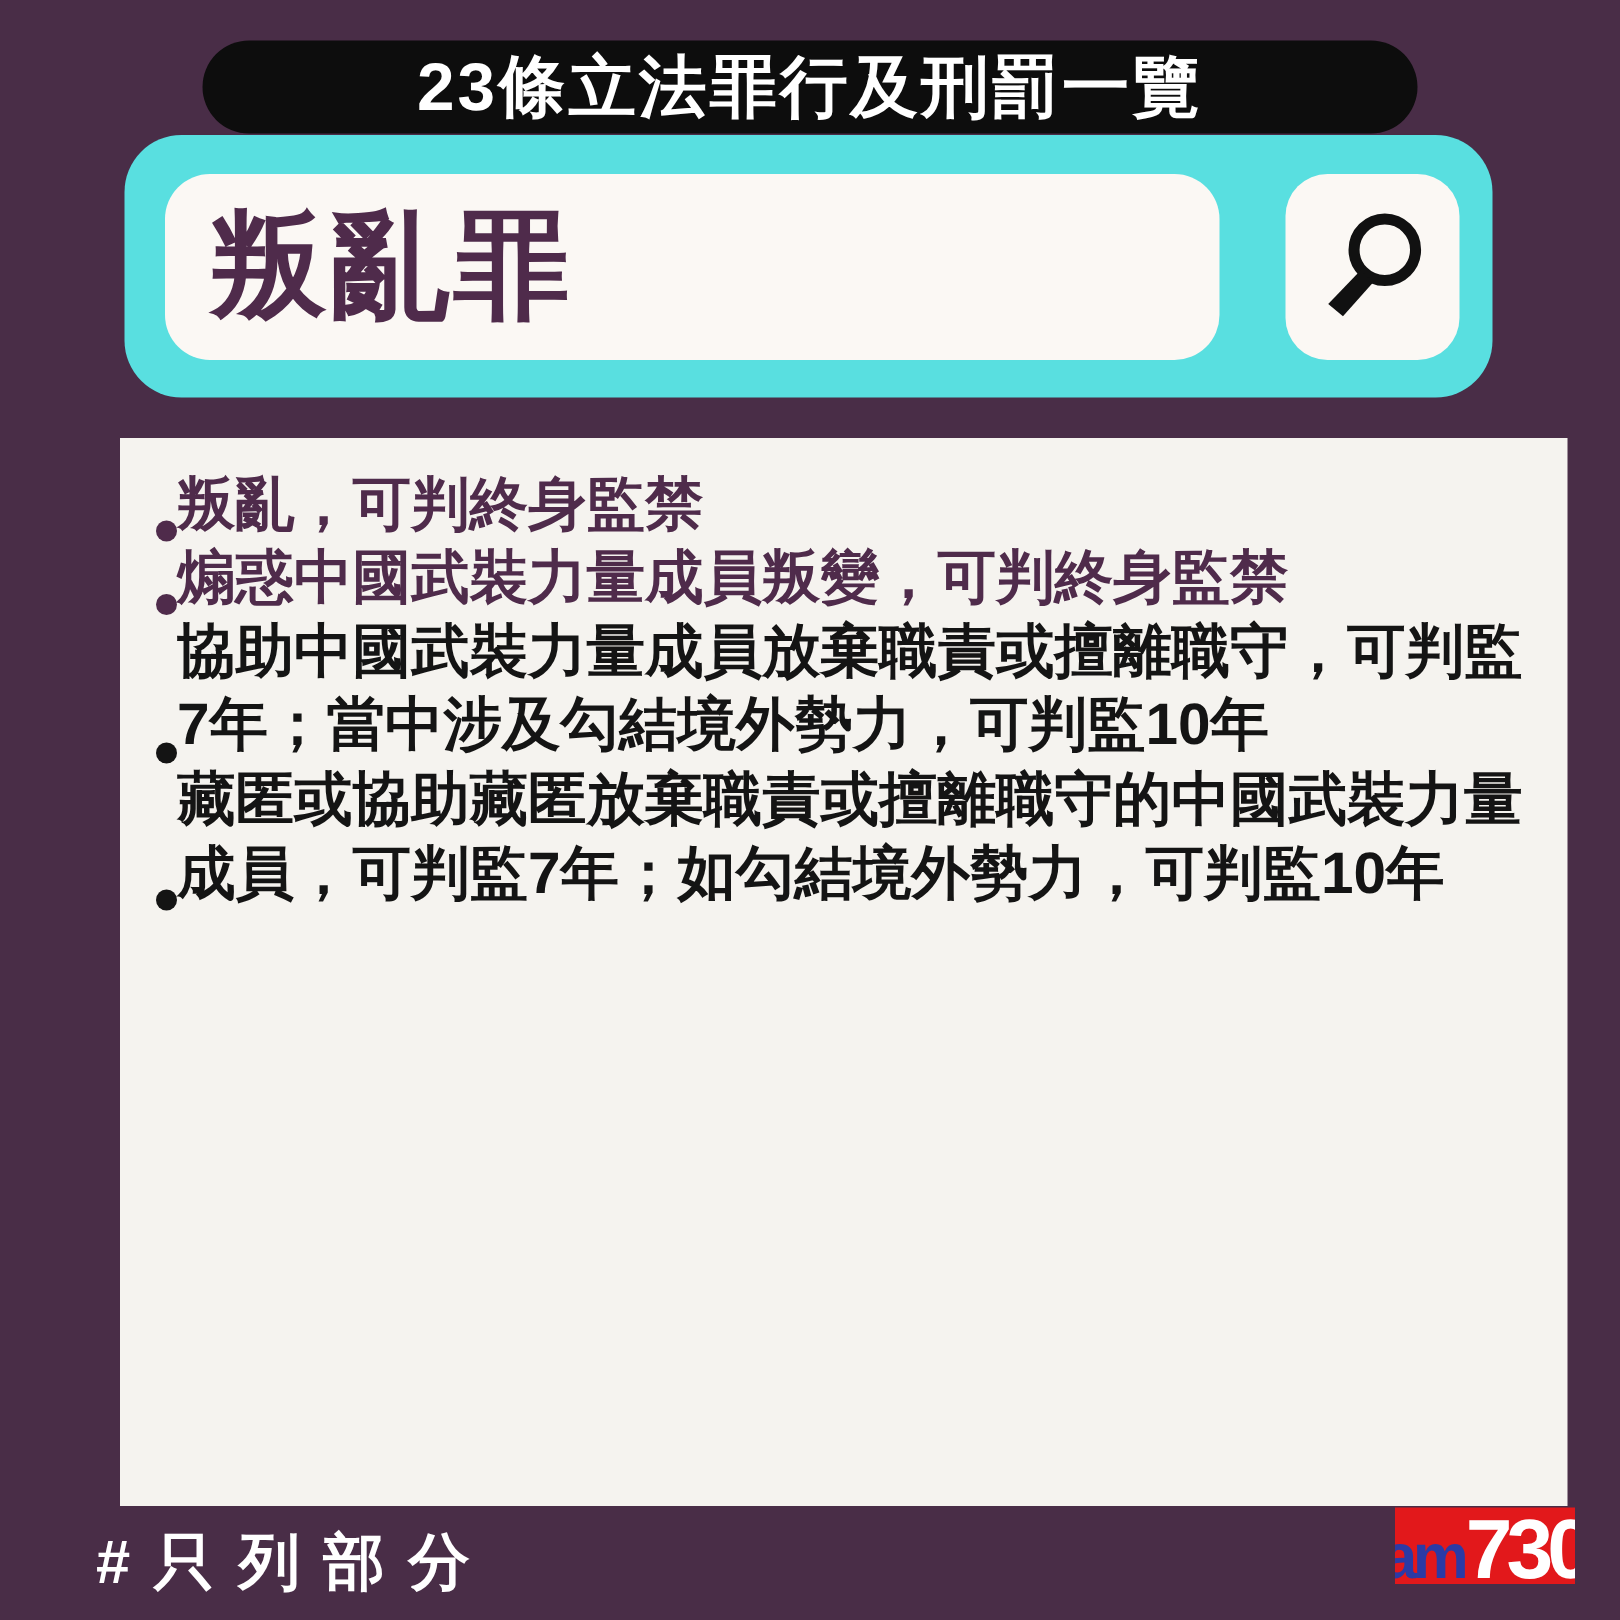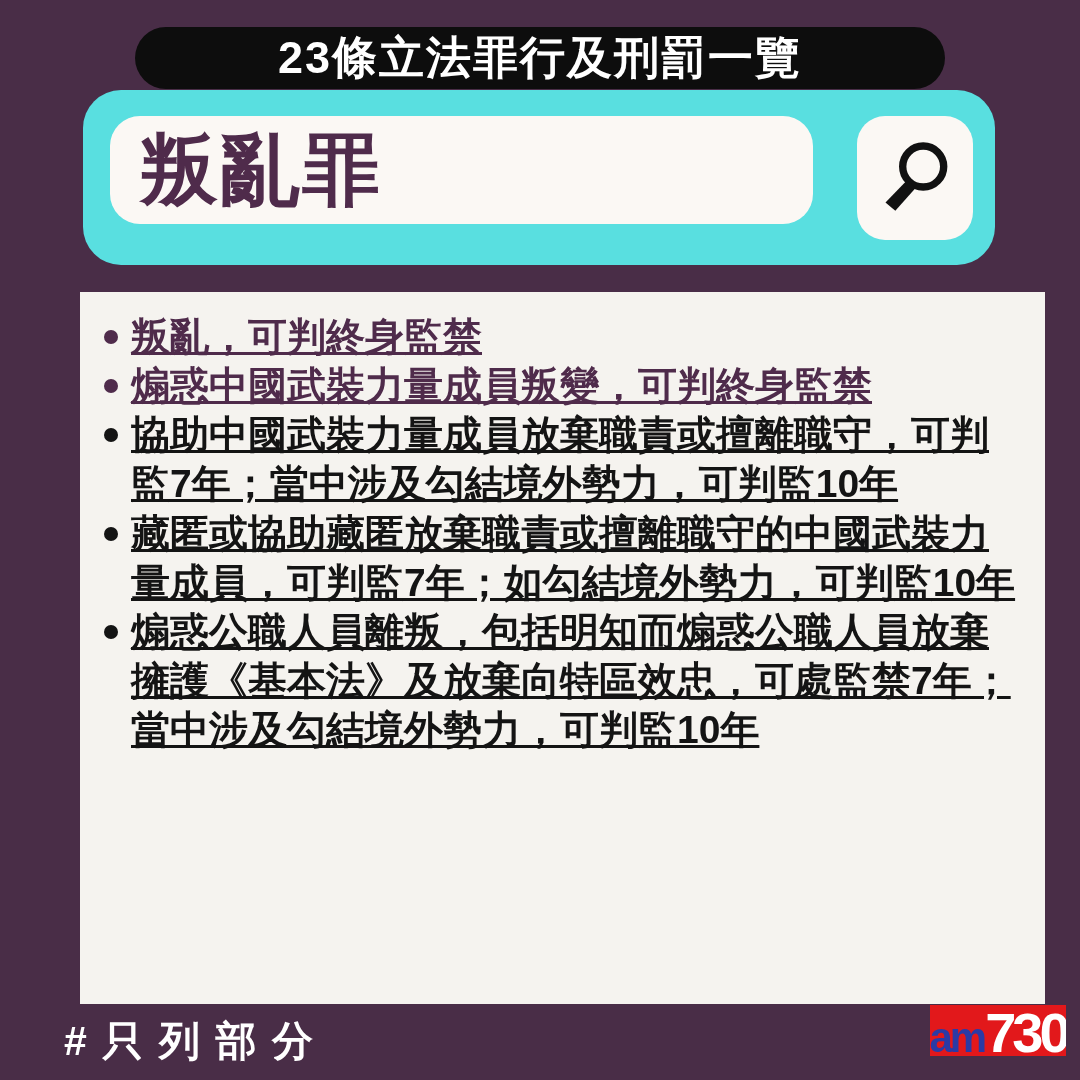--- a/index.html
+++ b/index.html
@@ -25,59 +25,59 @@
   .banner span{
     color:var(--white);font-size:45px;font-weight:800;letter-spacing:2px;
   }
 
   
   .searchwrap{
     position:absolute;left:83px;top:90px;width:912px;height:175px;
     background:var(--cyan);border-radius:38px;
   }
   .searchfield{
-    position:absolute;left:27px;top:26px;width:703px;height:108px;
+    position:absolute;left:27px;top:26px;width:703px;height:124px;
     background:var(--field);border-radius:30px;
-    display:flex;align-items:flex-end;padding-left:30px;
+    display:flex;align-items:center;padding-left:30px;
   }
   .searchfield span{
     color:var(--purple);font-size:78px;font-weight:800;letter-spacing:3px;
   }
   .searchbtn{
     position:absolute;right:22px;top:26px;width:116px;height:124px;
     background:var(--field);border-radius:28px;
     display:flex;align-items:center;justify-content:center;
   }
   .searchbtn svg{width:82px;height:88px;}
 
   
   .card{
     position:absolute;left:80px;top:292px;width:965px;height:712px;
     background:var(--card);
     padding:20px 18px 0 24px;
   }
   .card ul{list-style:none;}
   .card li{
-    display:flex;align-items:flex-start;gap:13px;
-    color:var(--ink);font-size:39px;font-weight:800;line-height:1.26;text-decoration:underline;
+    display:flex;align-items:flex-end;
+    color:var(--ink);font-size:39px;font-weight:800;line-height:1.26;
   }
   .card li.highlight{color:var(--purple);}
   .card .dot{
     flex:0 0 auto;width:14px;height:14px;border-radius:50%;
     background:currentColor;margin-top:18px;
   }
   .card .txt{flex:1 1 auto;}
 
   
   .hashtag{
     position:absolute;left:64px;top:1014px;
     color:var(--white);font-size:41px;font-weight:800;letter-spacing:0.38em;
   }
   .logo{
-    position:absolute;left:930px;top:1005px;width:136px;height:51px;
+    position:absolute;left:930px;top:1005px;width:120px;height:51px;
     background:var(--logored);
     display:flex;align-items:flex-end;justify-content:center;
     padding-bottom:3px;overflow:hidden;
   }
   .logo .am{
     color:var(--logoblue);font-size:42px;font-weight:800;
     line-height:0.68;letter-spacing:-3px;margin-right:1px;
   }
   .logo .n730{
     color:var(--white);font-size:56px;font-weight:800;
@@ -116,24 +116,20 @@
     <span class="txt">煽惑中國武裝力量成員叛變，可判終身監禁</span>
   </li>
         <li>
     <span class="dot"></span>
     <span class="txt">協助中國武裝力量成員放棄職責或擅離職守，可判監7年；當中涉及勾結境外勢力，可判監10年</span>
   </li>
         <li>
     <span class="dot"></span>
     <span class="txt">藏匿或協助藏匿放棄職責或擅離職守的中國武裝力量成員，可判監7年；如勾結境外勢力，可判監10年</span>
   </li>
-        <li>
-    <span class="dot"></span>
-    <span class="txt">煽惑公職人員離叛，包括明知而煽惑公職人員放棄擁護《基本法》及放棄向特區效忠，可處監禁7年；當中涉及勾結境外勢力，可判監10年</span>
-  </li>
       </ul>
   </div>
 
   <span class="hashtag">#只列部分</span>
 
   <div class="logo">
     <span class="am">am</span>
       <span class="n730">730</span>
   </div>
 

